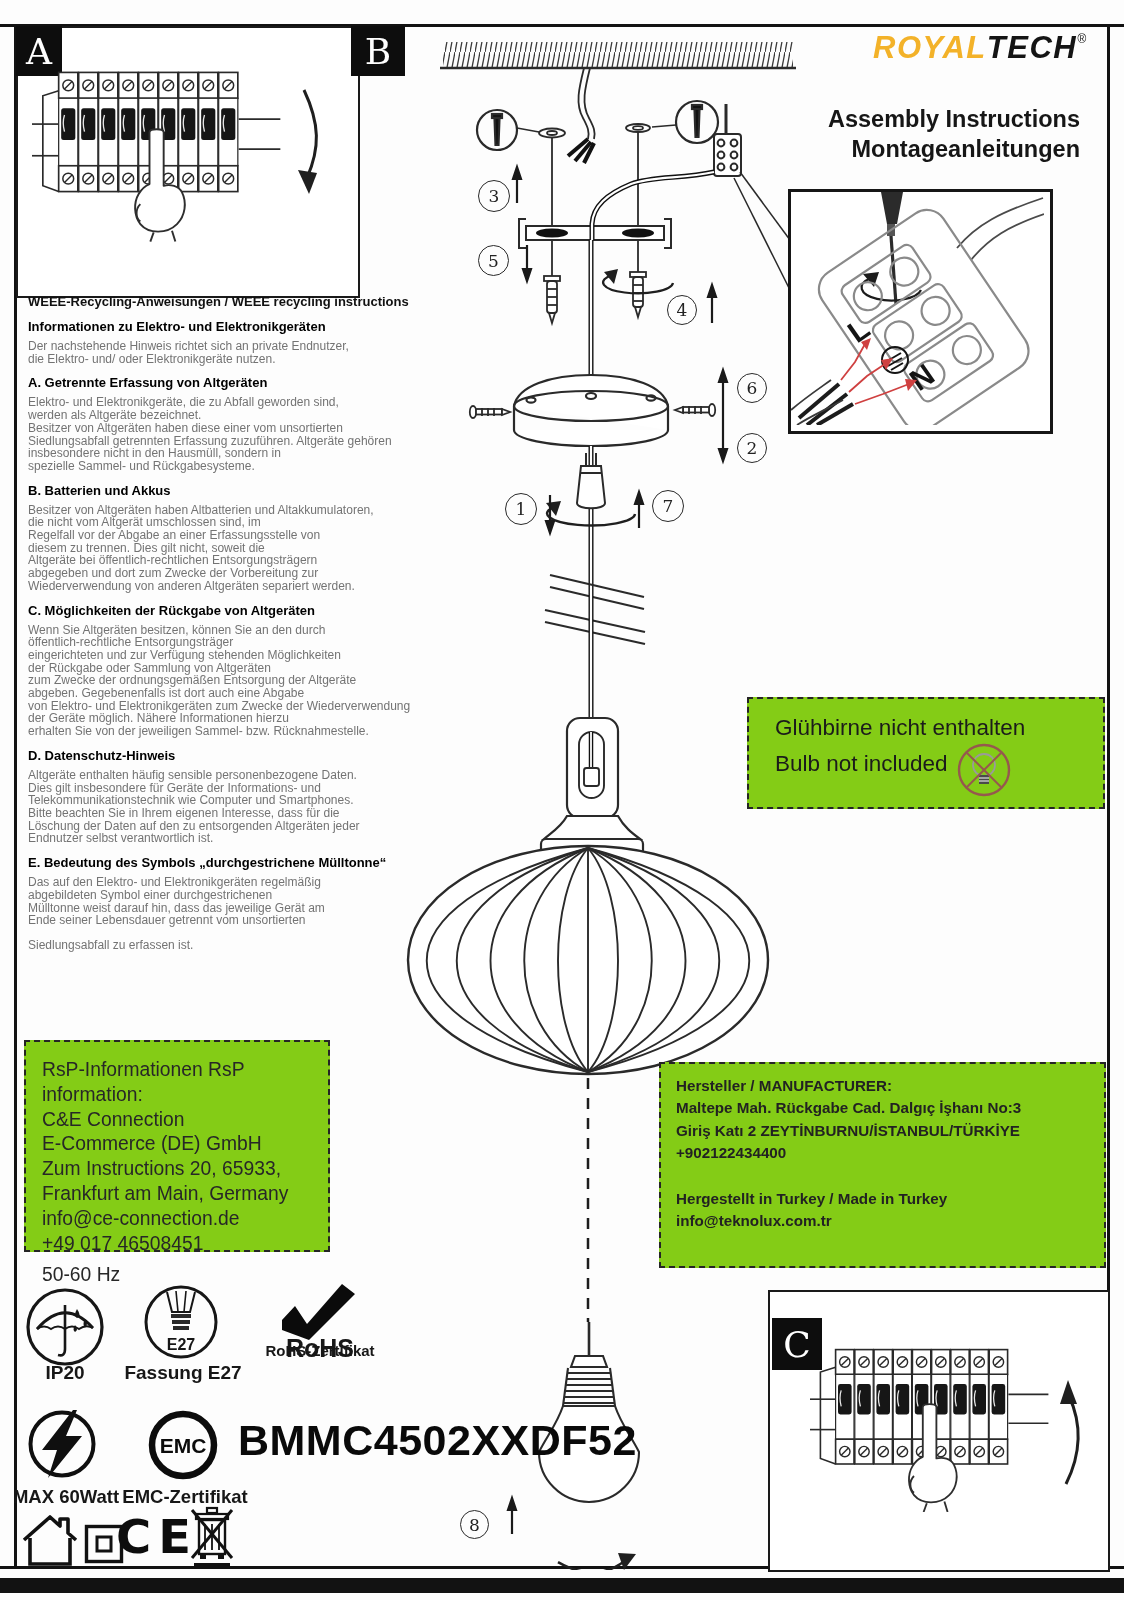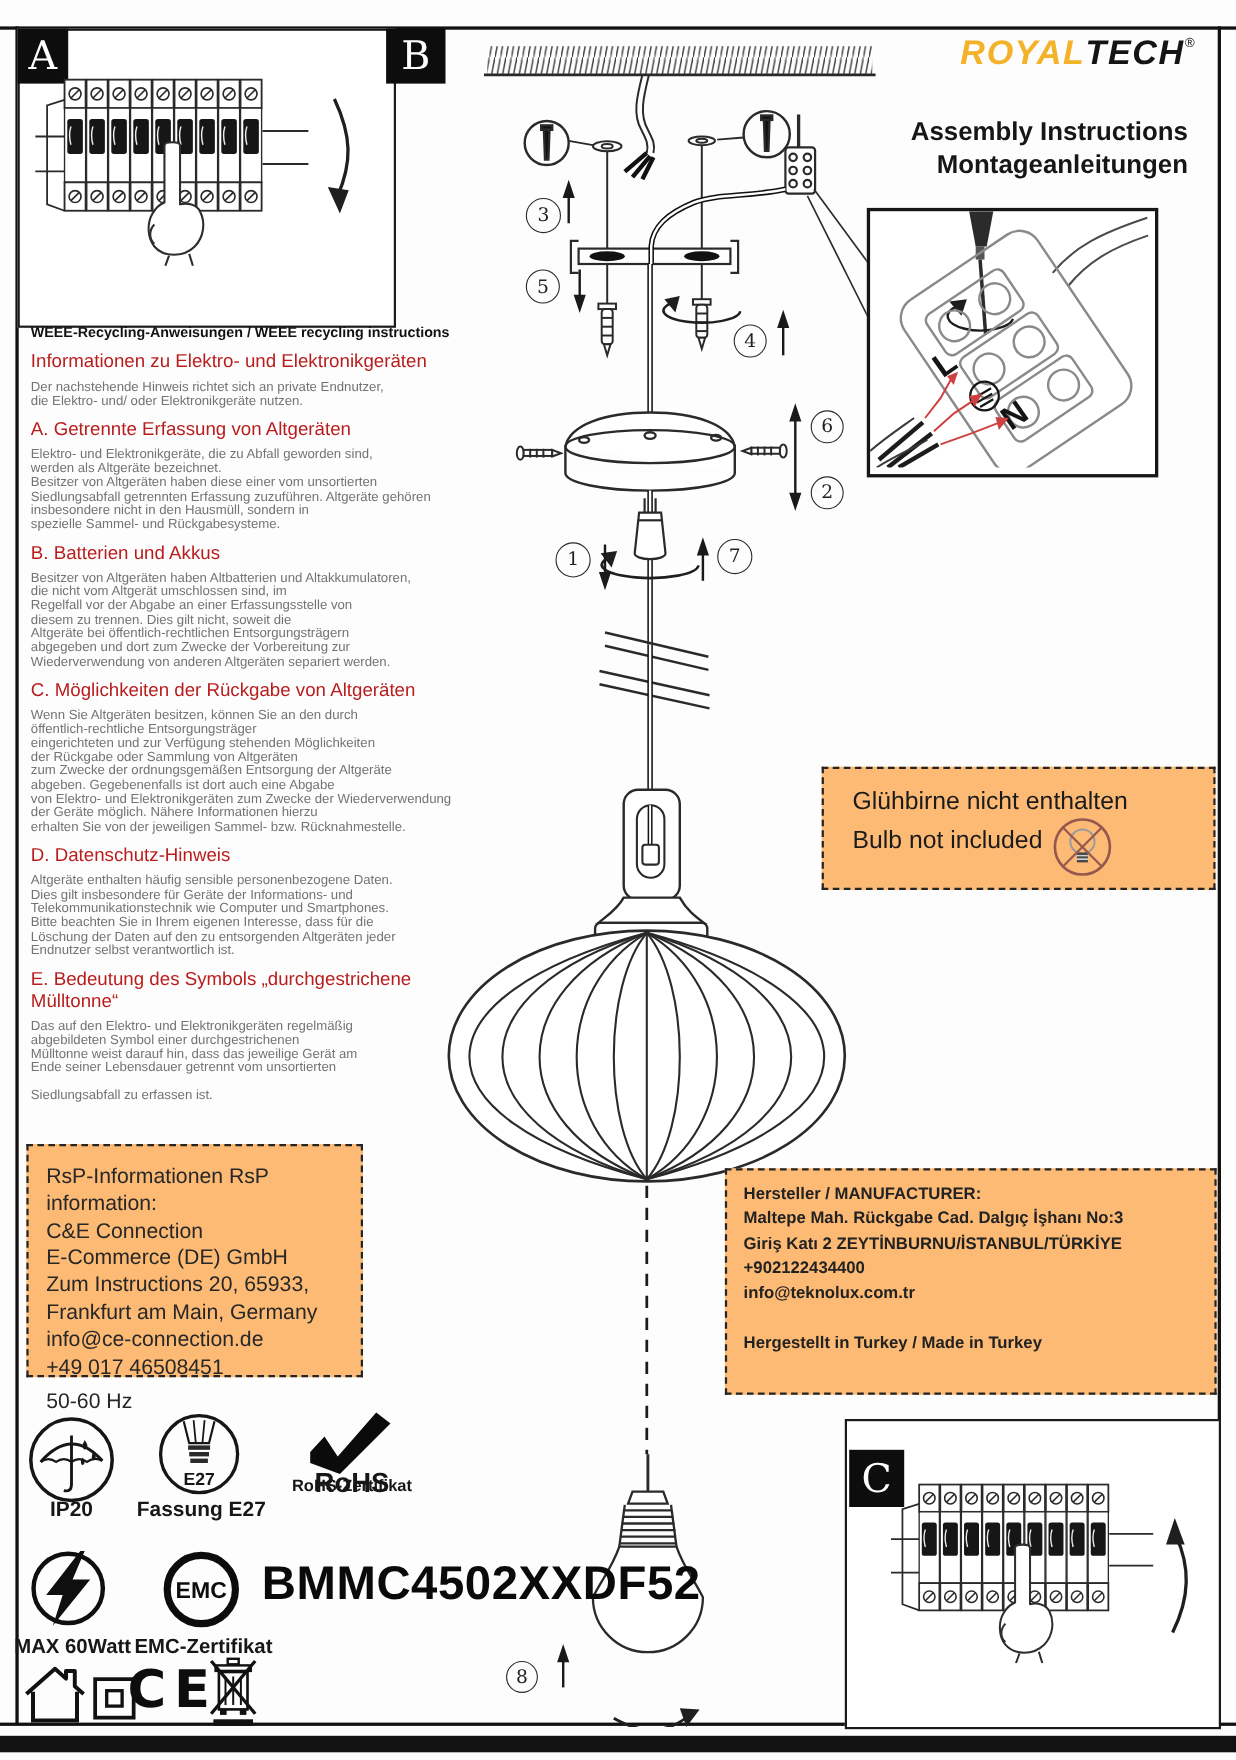--- a/index.html
+++ b/index.html
@@ -7,25 +7,25 @@
          font-family:"Liberation Sans",sans-serif;color:#1c1c1c;}
   .abs{position:absolute;}
   .rule{position:absolute;background:#121212;}
   .panel{position:absolute;border:2.5px solid #1a1a1a;background:#fff;}
   .panel-label{position:absolute;background:#0d0d0d;color:#fff;display:flex;align-items:center;justify-content:center;
                font-family:"DejaVu Serif",serif;font-size:36px;font-weight:400;}
   .step-badge{position:absolute;border:1.9px solid #2a2a2a;border-radius:50%;display:flex;align-items:center;justify-content:center;
               font-family:"DejaVu Serif",serif;font-size:17px;color:#222;background:transparent;z-index:6;}
   
   .weee{position:absolute;left:28px;top:294px;width:414px;}
-  .weee .sec-title{font-size:17px;font-weight:400;color:#b91c1c;margin:10px 0 6px;}
+  .weee .sec-title{font-size:13px;font-weight:700;color:#000000;margin:10px 0 6px;}
   .weee .sec-body{font-size:12px;line-height:12.7px;color:#737373;white-space:pre-line;}
   .weee .main-h{font-size:13px;font-weight:700;color:#111;margin:0 0 7px;}
   
-  .dash-box{position:absolute;border:2.5px dashed #252525;background:#fdba74;}
+  .dash-box{position:absolute;border:2.5px dashed #252525;background:#84cc16;}
   .rsp-line{font-size:19.3px;line-height:24.8px;color:#272727;}
   .mfr-line{font-size:15.2px;line-height:22.4px;font-weight:700;color:#222;}
   .bulb-line{font-size:22.5px;line-height:34px;color:#1b1b1b;font-weight:500;}
   
   .logo-row{position:absolute;left:800px;top:30px;width:286px;display:flex;justify-content:flex-end;align-items:flex-start;font-style:italic;}
   .logo-royal{font-size:31px;font-weight:700;letter-spacing:1.5px;color:#f3b229;}
   .logo-tech{font-size:31px;font-weight:700;letter-spacing:1.5px;color:#141414;}
   .logo-reg{font-size:12px;color:#141414;margin-top:2px;}
   .hdr-titles{position:absolute;right:44px;top:104px;text-align:right;font-size:23.5px;line-height:30px;font-weight:600;color:#161616;}
   
@@ -478,22 +478,22 @@
     <div class="rsp-line">info@ce-connection.de</div>
     <div class="rsp-line">+49 017 46508451</div>
     <div class="rsp-line" style="margin-top:7px;">50-60 Hz</div>
   </div>
 
   <div class="dash-box" style="left:659px;top:1062px;width:447px;height:206px;padding:11px 0 0 15px;box-sizing:border-box;">
     <div class="mfr-line">Hersteller / MANUFACTURER:</div>
     <div class="mfr-line">Maltepe Mah. Rückgabe Cad. Dalgıç İşhanı No:3</div>
     <div class="mfr-line">Giriş Katı 2 ZEYTİNBURNU/İSTANBUL/TÜRKİYE</div>
     <div class="mfr-line">+902122434400</div>
+    <div class="mfr-line" style="margin-top:23px;">Hergestellt in Turkey / Made in Turkey</div>
     <div class="mfr-line">info@teknolux.com.tr</div>
-    <div class="mfr-line" style="margin-top:23px;">Hergestellt in Turkey / Made in Turkey</div>
   </div>
 
   <svg class="abs" style="left:25px;top:1287px;" width="80" height="80" viewBox="0 0 80 80">
     <circle cx="40" cy="40" r="37" stroke="#161616" stroke-width="3.2" fill="none"></circle>
     <path d="M12,42 Q40,10 68,41" stroke="#161616" stroke-width="2.8" fill="none"></path>
     <path d="M12,42 Q19,37 26,42 Q33,37 40,42 Q47,37 54,42 Q61,37 68,41" stroke="#161616" stroke-width="2" fill="none"></path>
     <line x1="40" y1="18" x2="40" y2="62" stroke="#161616" stroke-width="2.6"></line>
     <path d="M40,62 Q40,70 33,68" stroke="#161616" stroke-width="2.6" fill="none"></path>
     <path d="M52,22 q-4,7 0,9 q5,-2 0,-9" fill="#161616"></path>
     <path d="M60,32 q-3,6 0,8 q4,-2 0,-8" fill="#161616"></path>

